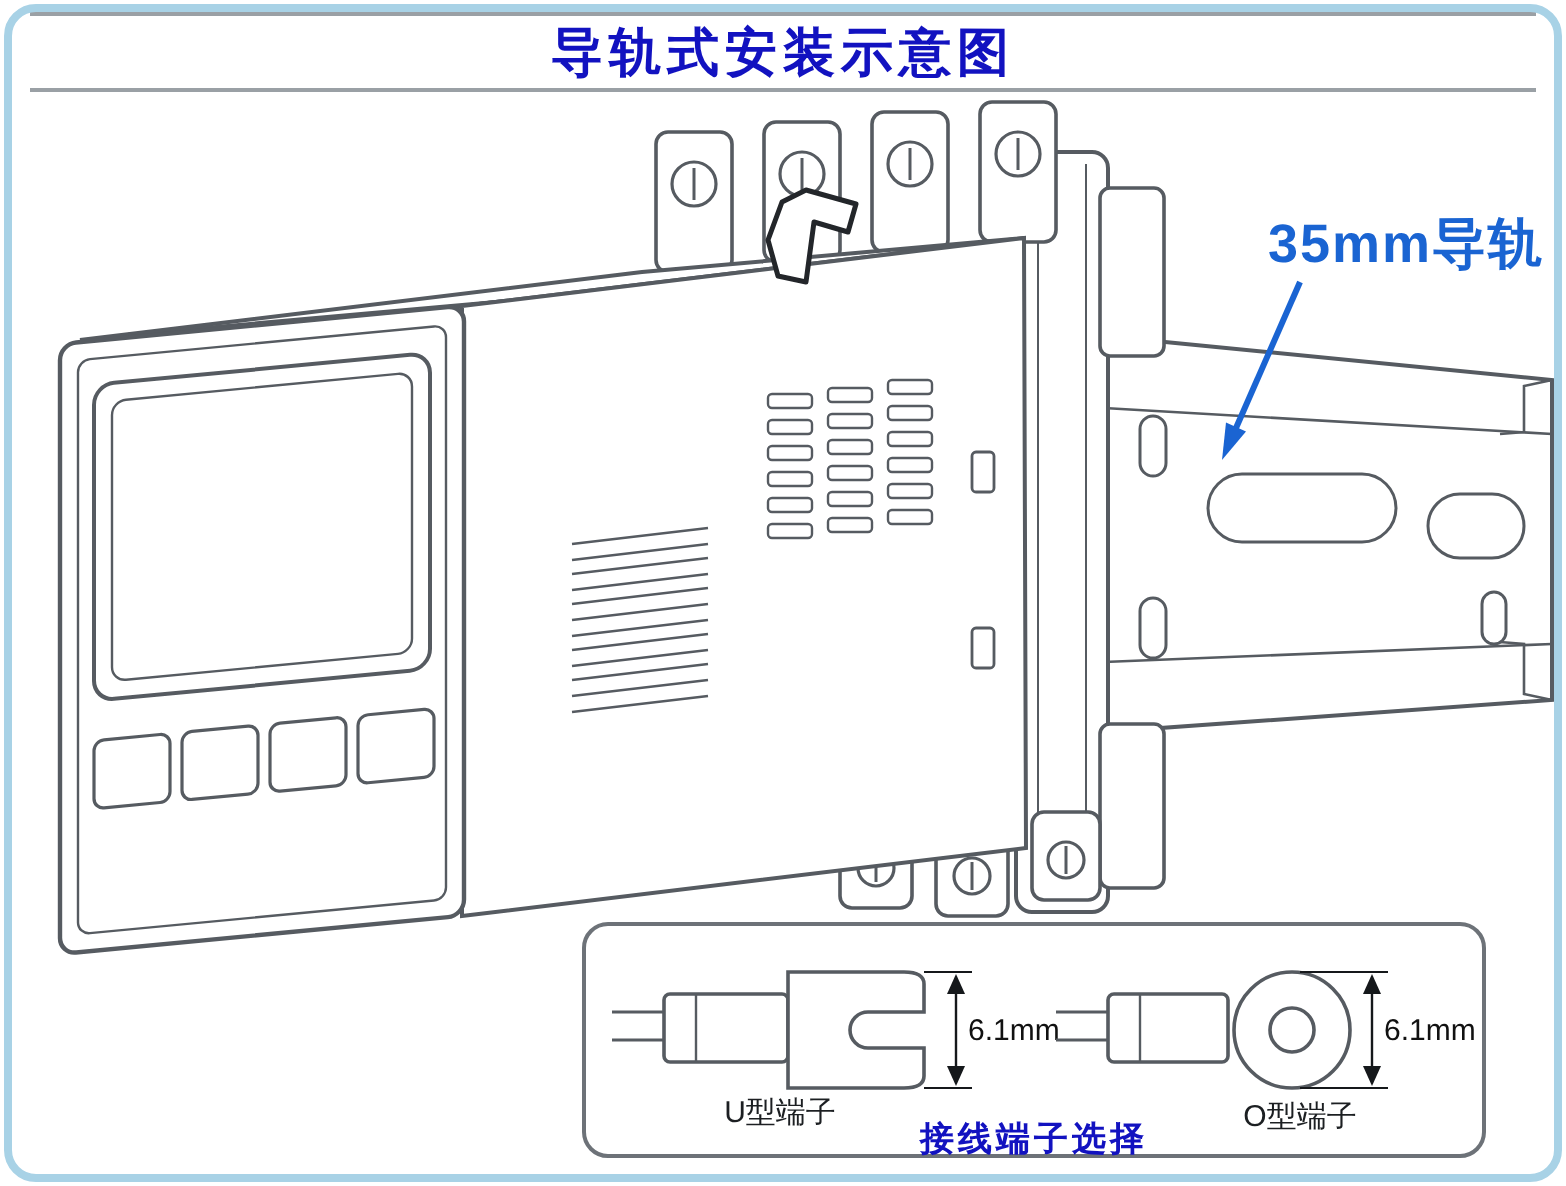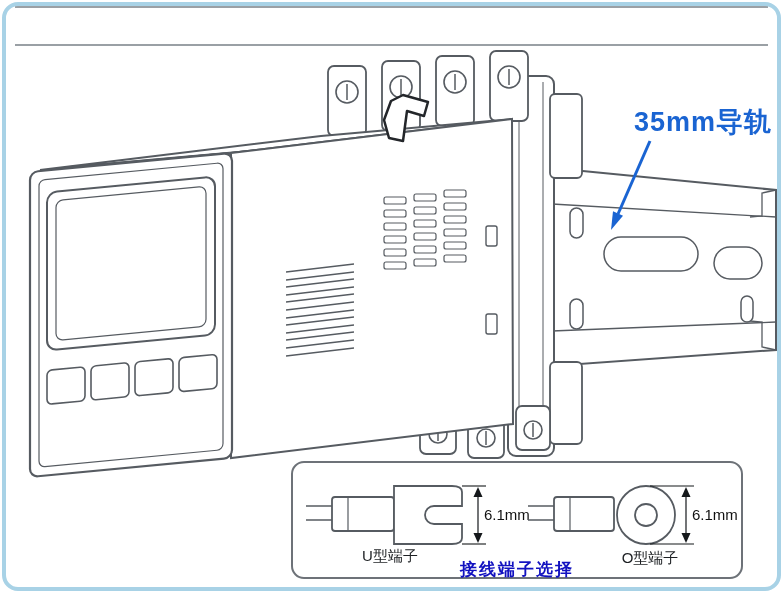--- a/index.html
+++ b/index.html
@@ -31,20 +31,21 @@
   text.caption{font-size:17px;font-weight:bold;fill:var(--title_blue,#1212c0);letter-spacing:2px;}
   .blue{stroke:var(--rail_blue,#1a64d2);fill:none;}
   .bluefill{fill:var(--rail_blue,#1a64d2);stroke:none;}
 </style>
 </head>
 <body>
 
 <div class="stage">
   <div class="frame"></div>
   <div class="rule rule-top"></div>
+  <div class="title">导轨式安装示意图</div>
   <div class="rule rule-bottom"></div>
 
   <svg class="diagram" width="783" height="593" viewBox="0 0 783 593">
 
     <g>
       <polygon class="sh" stroke-width="2" points="552,168 776,190 776,350 552,366"></polygon>
       <line class="ln" stroke-width="1.3" x1="552" y1="204" x2="776" y2="217"></line>
       <line class="ln" stroke-width="1.3" x1="552" y1="331" x2="776" y2="322"></line>
       <polyline class="ln" stroke-width="1.3" points="776,190 762,193 762,216 750,217"></polyline>
       <polyline class="ln" stroke-width="1.3" points="750,321 762,322 762,347 776,350"></polyline>

